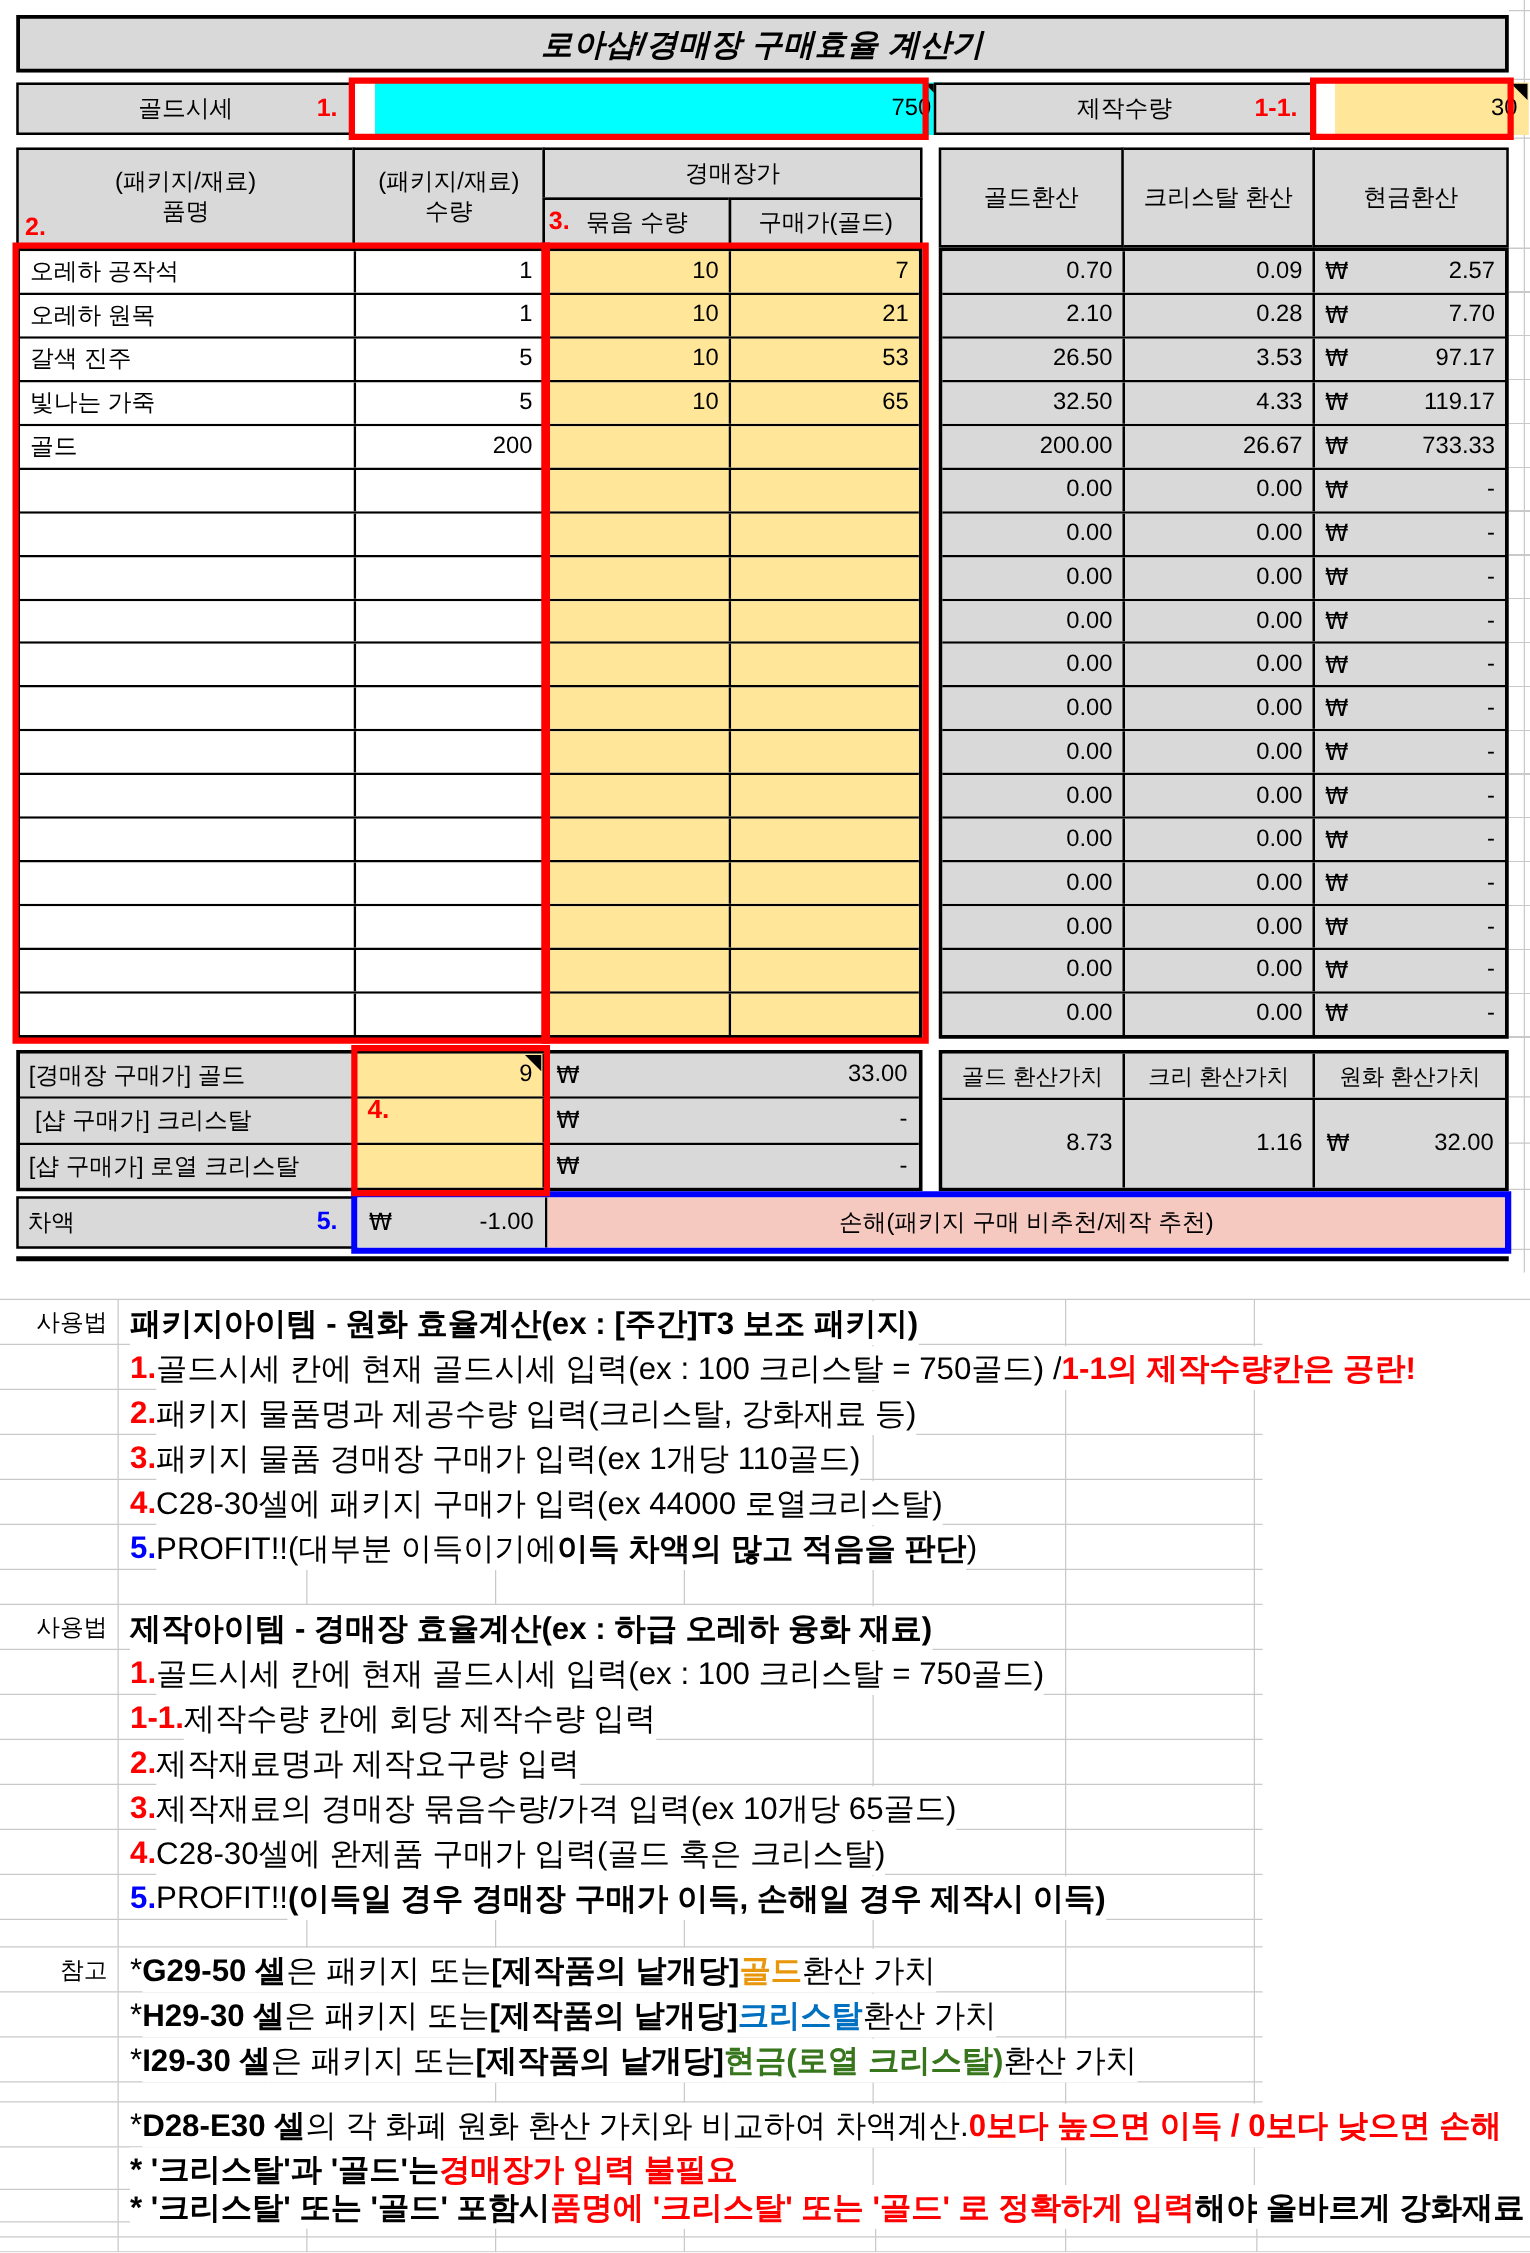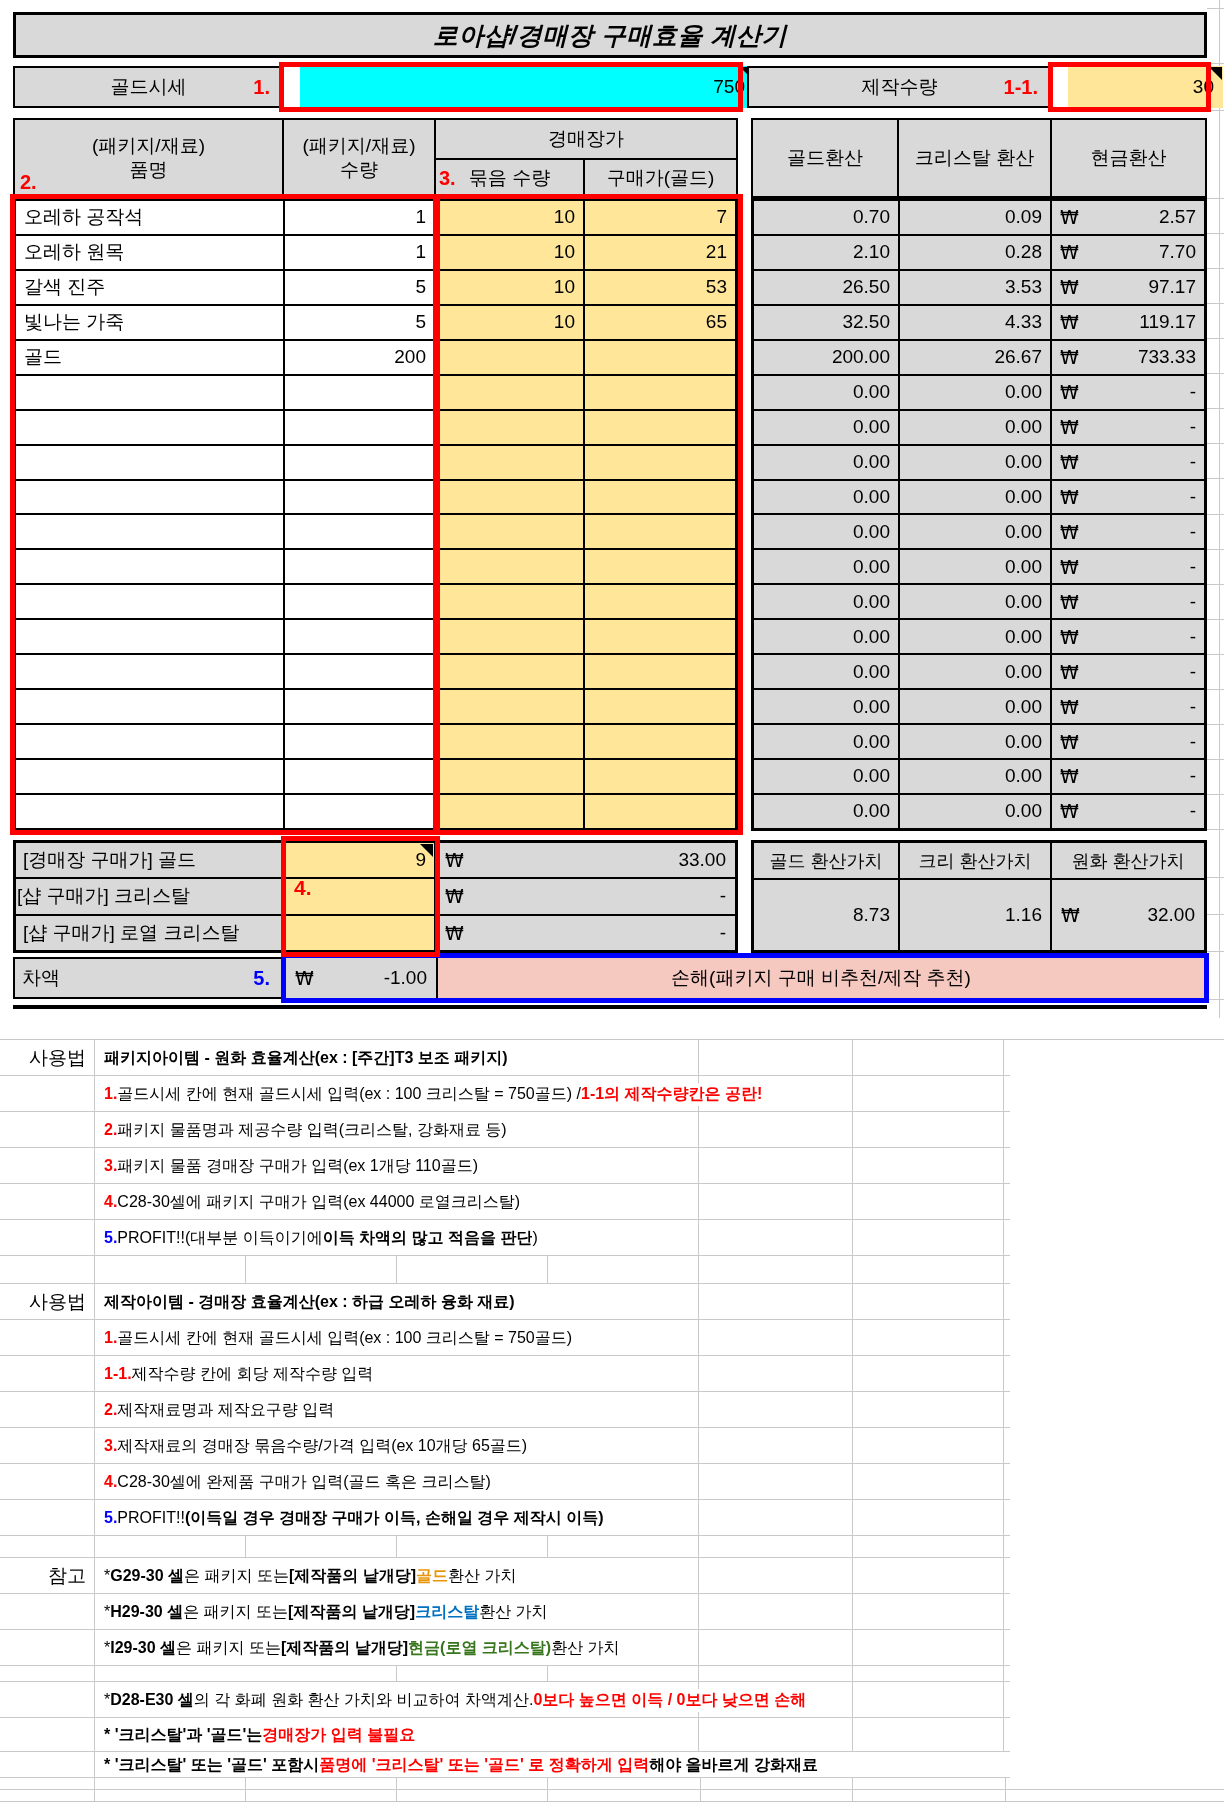--- a/index.html
+++ b/index.html
@@ -43,21 +43,21 @@
   .frow{display:flex;border-bottom:2px solid #000;flex:1;min-height:0;}
   .frow:last-child{border-bottom:none;}
   .fc{box-sizing:border-box;display:flex;align-items:center;font-size:19px;}
   
   .help{position:absolute;left:0;top:1017px;width:1224px;}
   .hrow{position:relative;display:flex;align-items:center;}
   .hrow::after{content:'';position:absolute;left:0;right:214px;bottom:0;border-bottom:1px solid var(--grid);}
   .hrow.fullline::after{right:0;}
   .hlab{width:95px;align-self:stretch;border-right:1px solid var(--grid);display:flex;align-items:center;
         justify-content:flex-end;padding-right:8px;box-sizing:border-box;font-size:19px;}
-  .htxt{flex:1;display:flex;align-items:center;padding-left:9px;font-size:16px;white-space:nowrap;z-index:2;}
+  .htxt{flex:1;display:flex;align-items:center;padding-left:9px;font-size:25px;white-space:nowrap;z-index:2;}
   .htxt .seg{background:#fff;padding:1px 0;}
   .v{position:absolute;top:0;bottom:0;width:1px;background:var(--grid);z-index:1;}
   .s-b{font-weight:700;}
   .s-rb{font-weight:700;color:var(--accent_red);}
   .s-bb{font-weight:700;color:var(--accent_blue);}
   .s-ob{font-weight:700;color:var(--gold_text);}
   .s-cb{font-weight:700;color:var(--crystal_text);}
   .s-gb{font-weight:700;color:var(--cash_text);}
   .gridline{position:absolute;background:var(--grid);}
   .wonsign{font-family:"DejaVu Sans","Liberation Sans",sans-serif;}
@@ -437,21 +437,21 @@
       <div class="fc" style="width:151px;border-right:2px solid #000;background:var(--orange);justify-content:flex-end;padding-right:8px;position:relative;">
         <span>9</span>
         <div class="tri"></div>
       </div>
       <div class="fc" style="flex:1;background:var(--gray);justify-content:space-between;padding:0 9px;">
         <span class="wonsign">₩</span>
         <span>33.00</span>
       </div>
     </div>
     <div class="frow">
-      <div class="fc" style="width:269px;border-right:2px solid #000;background:var(--gray);padding-left:1px;text-align:right;">[샵 구매가] 크리스탈</div>
+      <div class="fc" style="width:269px;border-right:2px solid #000;background:var(--gray);padding-left:12px;text-align:right;">[샵 구매가] 크리스탈</div>
       <div class="fc" style="width:151px;border-right:2px solid #000;background:var(--orange);justify-content:flex-end;padding-right:8px;">
         <span></span>
       </div>
       <div class="fc" style="flex:1;background:var(--gray);justify-content:space-between;padding:0 9px;">
         <span class="wonsign">₩</span>
         <span>-</span>
       </div>
     </div>
     <div class="frow">
       <div class="fc" style="width:269px;border-right:2px solid #000;background:var(--gray);padding-left:7px;">[샵 구매가] 로열 크리스탈</div>
@@ -650,21 +650,21 @@
         <div class="v" style="left:547px;"></div>
       <div class="v" style="left:698px;"></div>
         <div class="v" style="left:852px;"></div>
         <div class="v" style="left:1003px;"></div>
     </div>
 
     <div class="hrow" style="height:36px;">
       <div class="hlab">참고</div>
       <div class="htxt">
           <span class="seg">* </span>
-          <span class="seg s-b">G29-30 셀</span>
+          <span class="seg s-b">G29-50 셀</span>
           <span class="seg">은 패키지 또는 </span>
           <span class="seg s-b">[제작품의 낱개당]</span>
           <span class="seg"> </span>
           <span class="seg s-ob">골드</span>
           <span class="seg"> 환산 가치</span>
         </div>
       <div class="v" style="left:698px;"></div>
         <div class="v" style="left:852px;"></div>
         <div class="v" style="left:1003px;"></div>
     </div>

